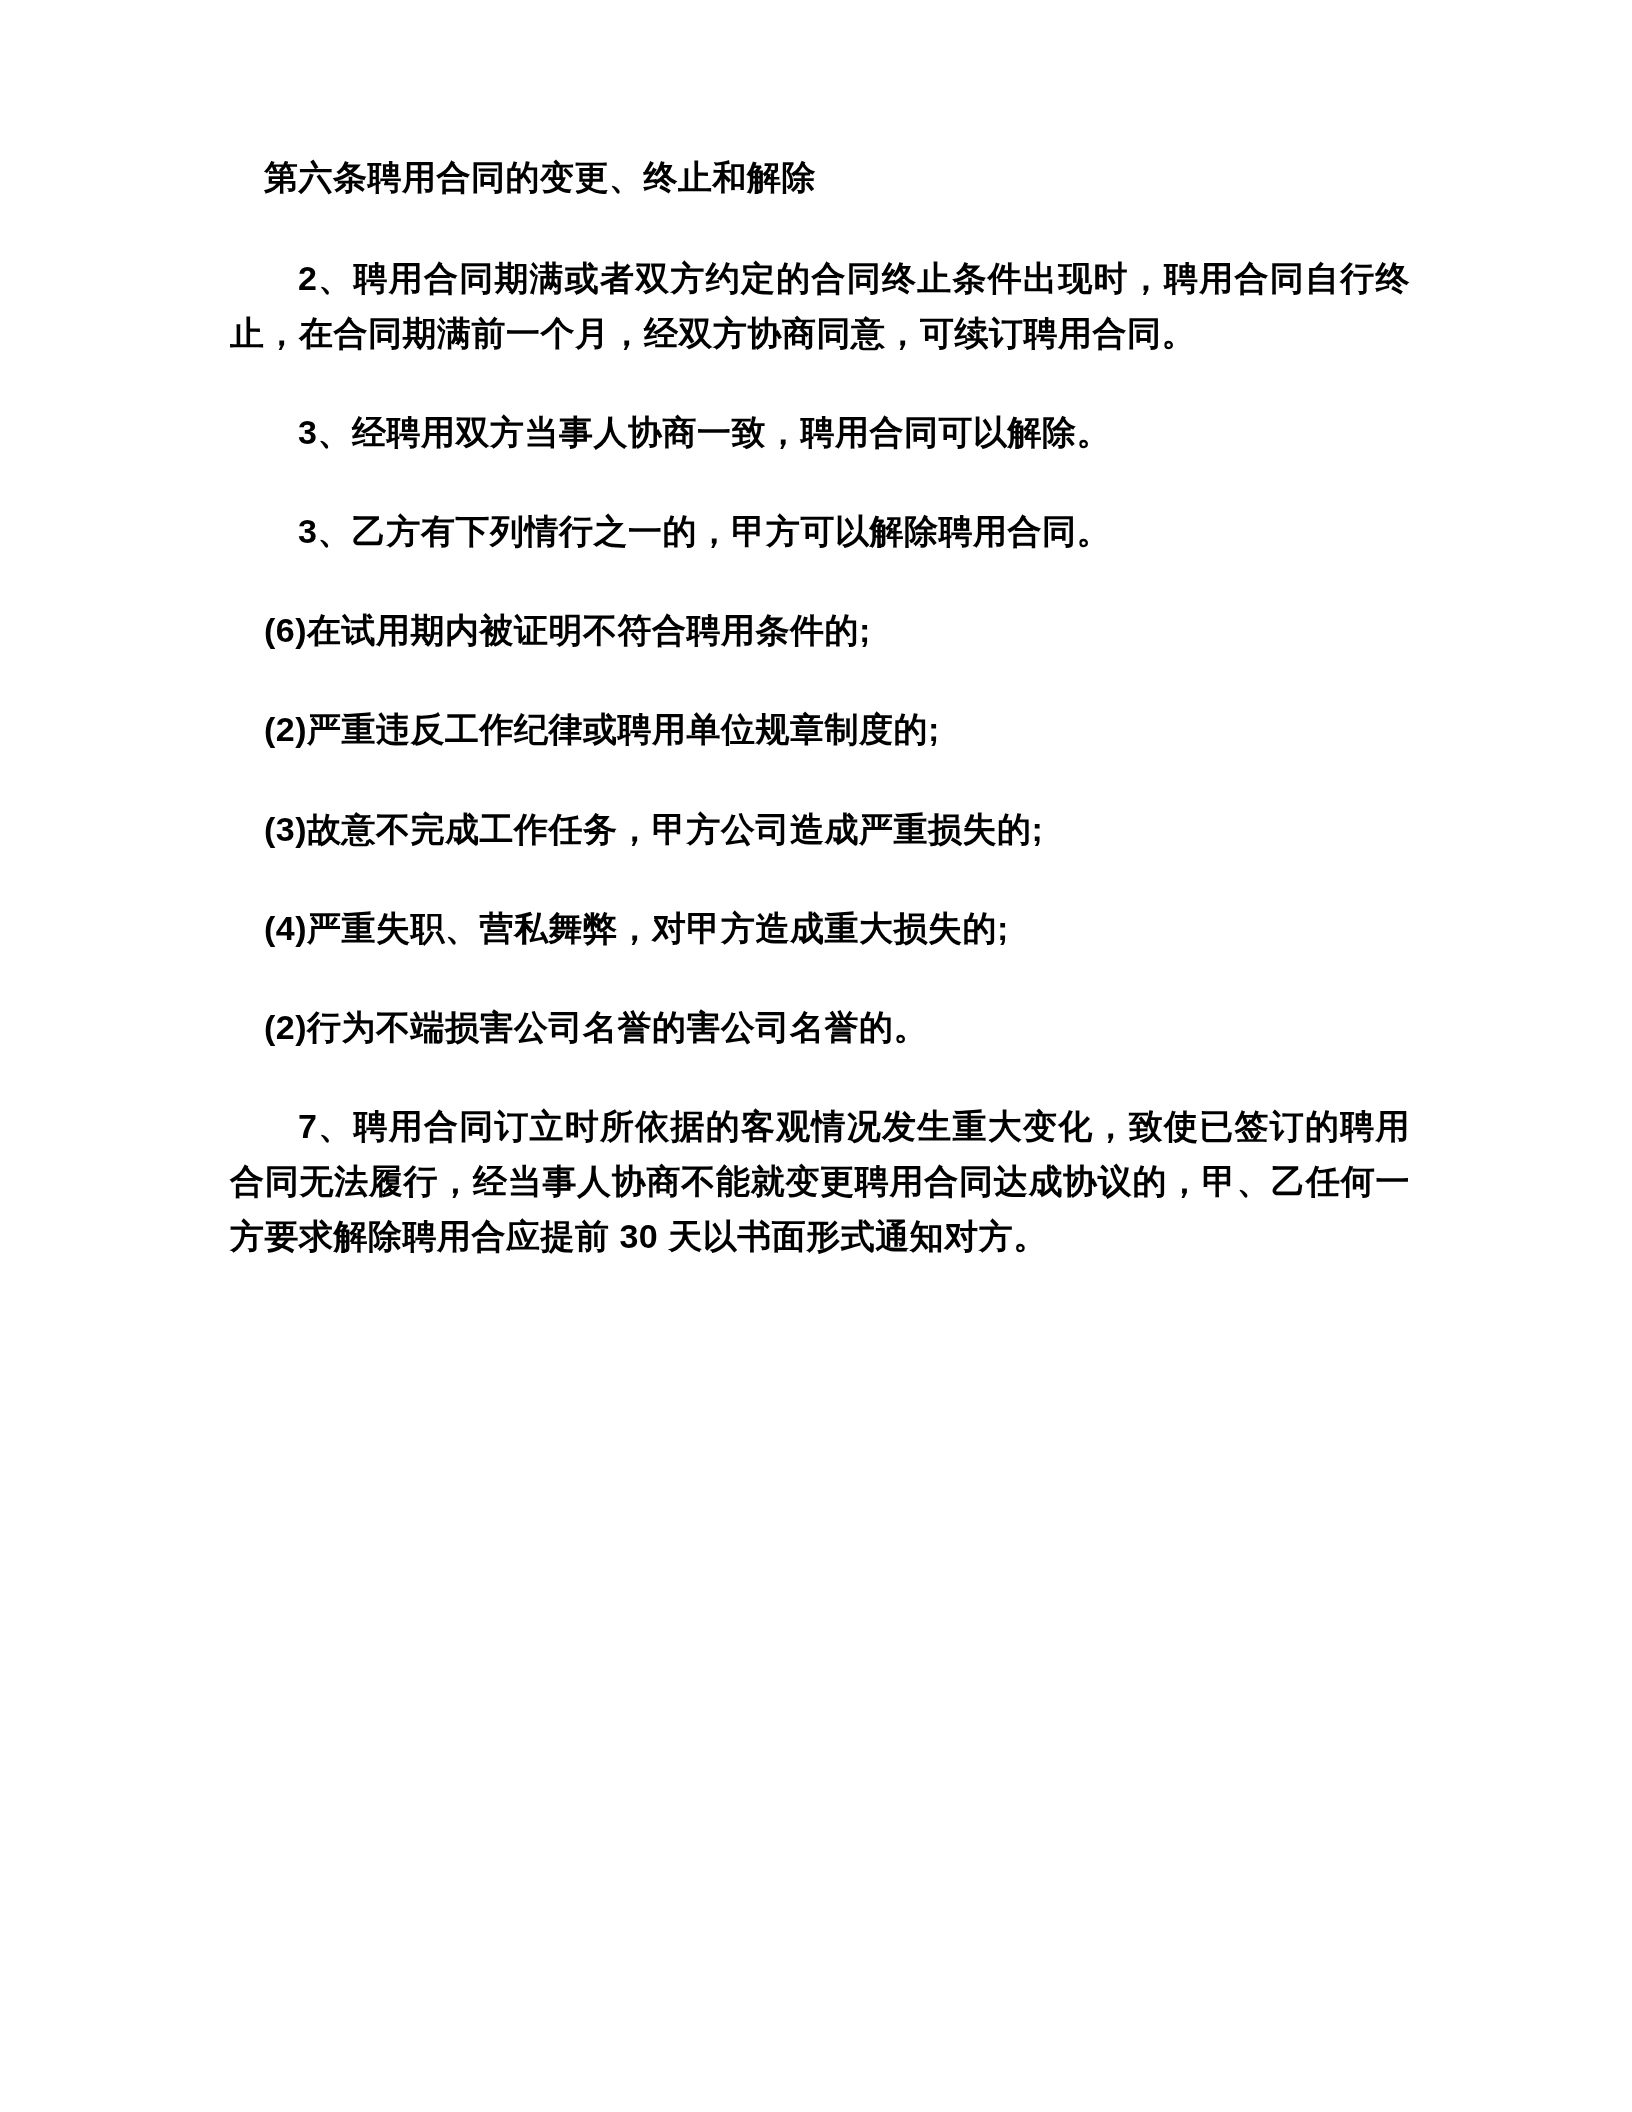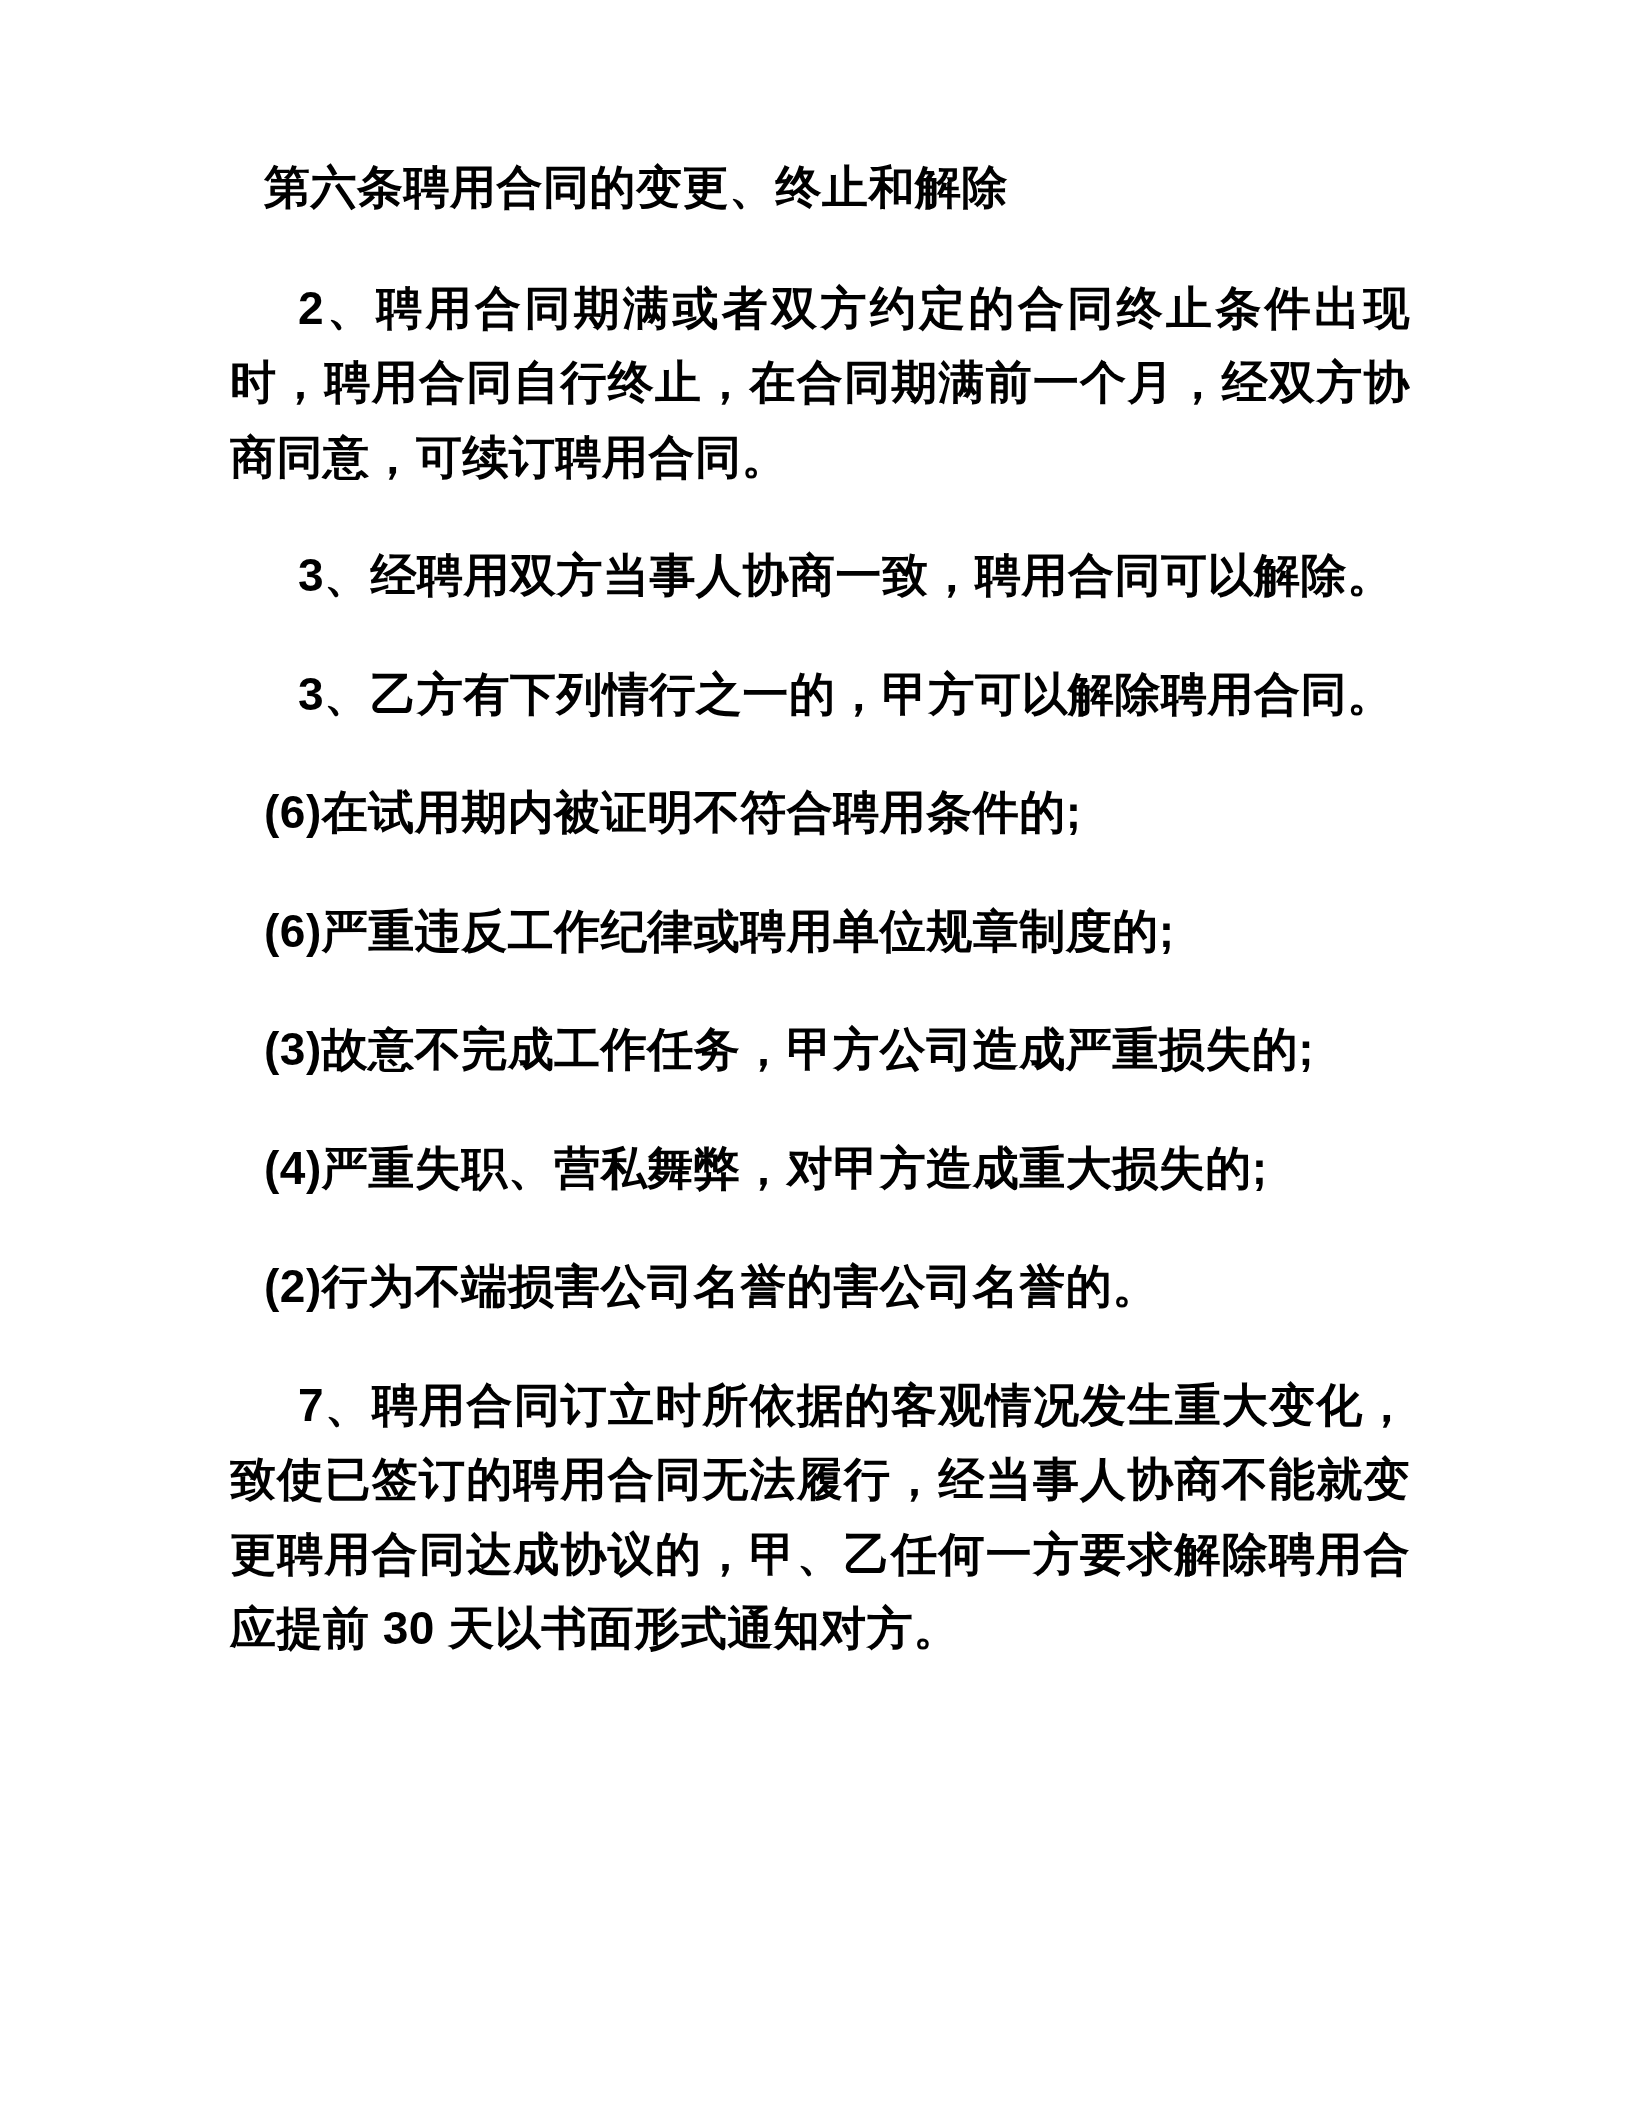--- a/index.html
+++ b/index.html
@@ -19,21 +19,21 @@
     width: 1632px;
     height: 2112px;
     padding: 150px 200px 0 230px;
     background: #ffffff;
   }
   .doc-body {
     width: 1180px;
   }
   p {
     margin: 0 0 44px 0;
-    font-size: 46px;
+    font-size: 34px;
     line-height: 1.62;
     font-weight: 700;
     letter-spacing: 0.5px;
     text-align: justify;
     text-justify: inter-ideograph;
   }
   p.indent {
     text-indent: 68px;
   }
   p.heading {
@@ -47,19 +47,19 @@
 </head>
 <body>
 
 <div class="page">
   <div class="doc-body">
     <p class="heading">第六条聘用合同的变更、终止和解除</p>
     <p class="indent">2、聘用合同期满或者双方约定的合同终止条件出现时，聘用合同自行终止，在合同期满前一个月，经双方协商同意，可续订聘用合同。</p>
     <p class="indent">3、经聘用双方当事人协商一致，聘用合同可以解除。</p>
     <p class="indent">3、乙方有下列情行之一的，甲方可以解除聘用合同。</p>
     <p class="item">(6)在试用期内被证明不符合聘用条件的;</p>
-    <p class="item">(6)严重违反工作纪律或聘用单位规章制度的;</p>
+    <p class="item">(2)严重违反工作纪律或聘用单位规章制度的;</p>
     <p class="item">(3)故意不完成工作任务，甲方公司造成严重损失的;</p>
     <p class="item">(4)严重失职、营私舞弊，对甲方造成重大损失的;</p>
     <p class="item">(2)行为不端损害公司名誉的害公司名誉的。</p>
     <p class="indent">7、聘用合同订立时所依据的客观情况发生重大变化，致使已签订的聘用合同无法履行，经当事人协商不能就变更聘用合同达成协议的，甲、乙任何一方要求解除聘用合应提前 30 天以书面形式通知对方。</p>
   </div>
 </div>
 
 </body></html>

